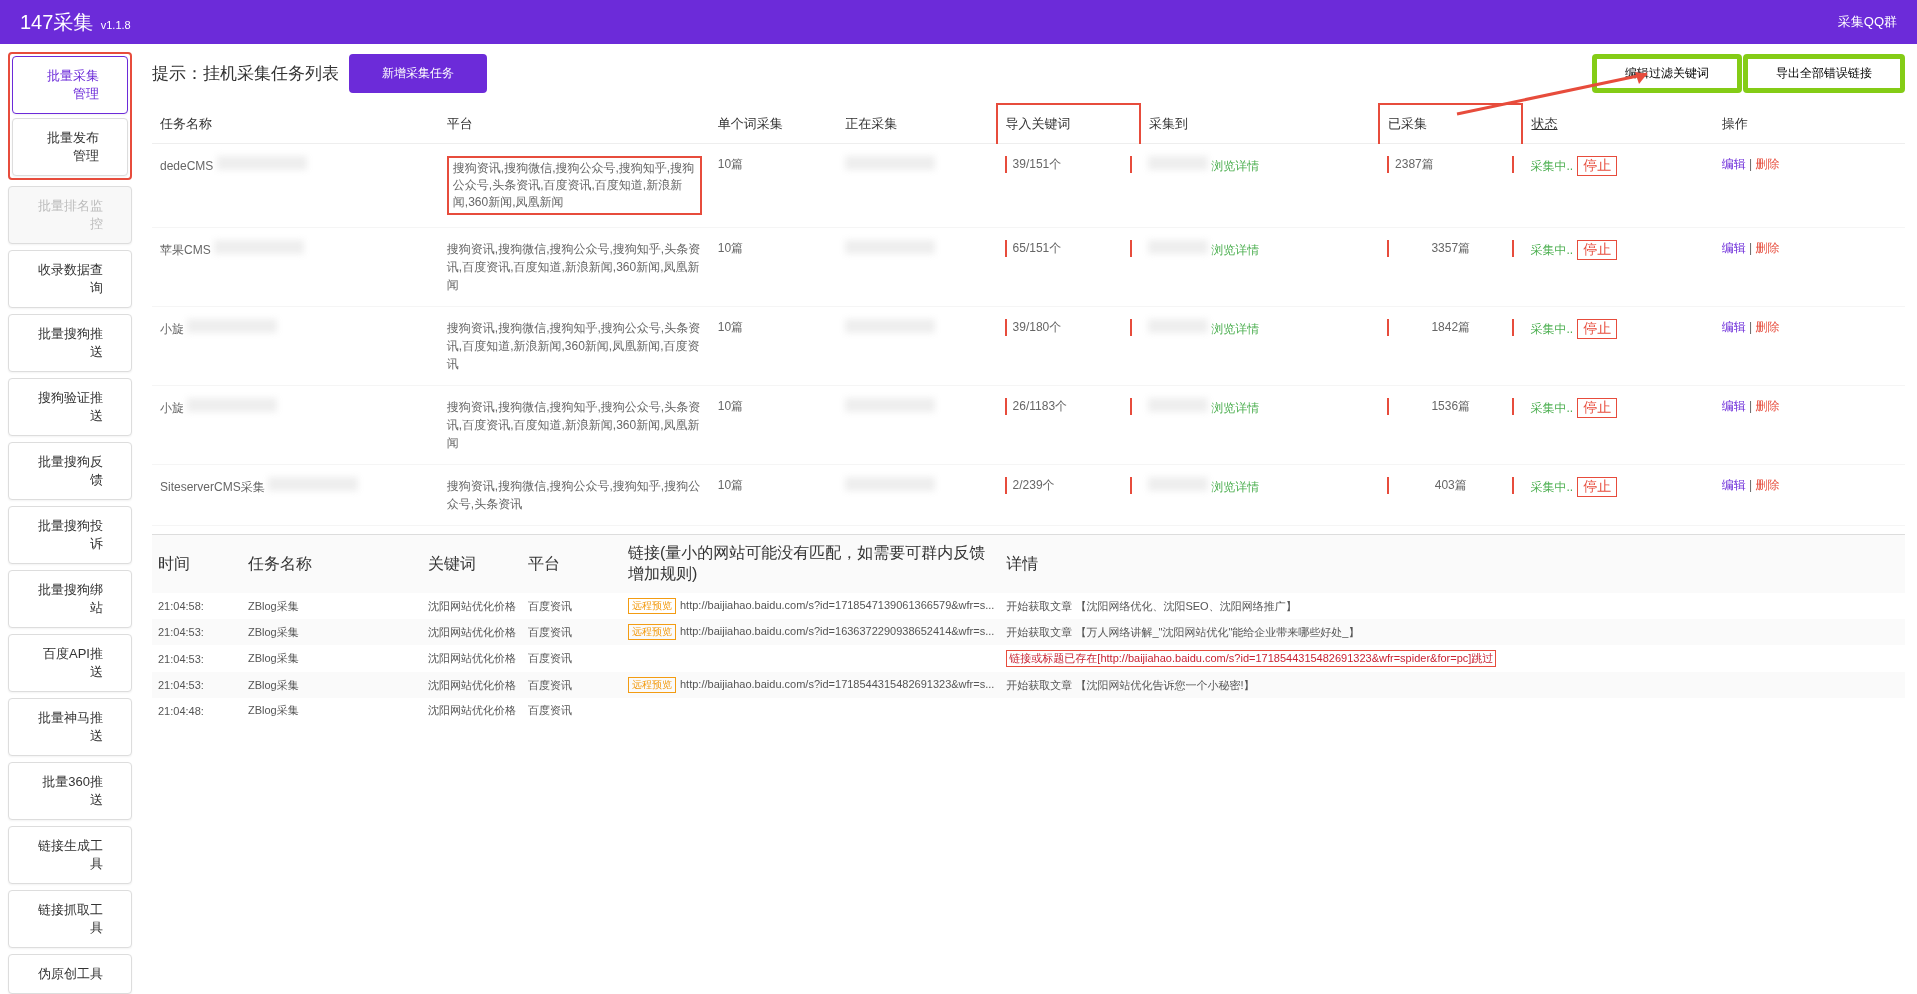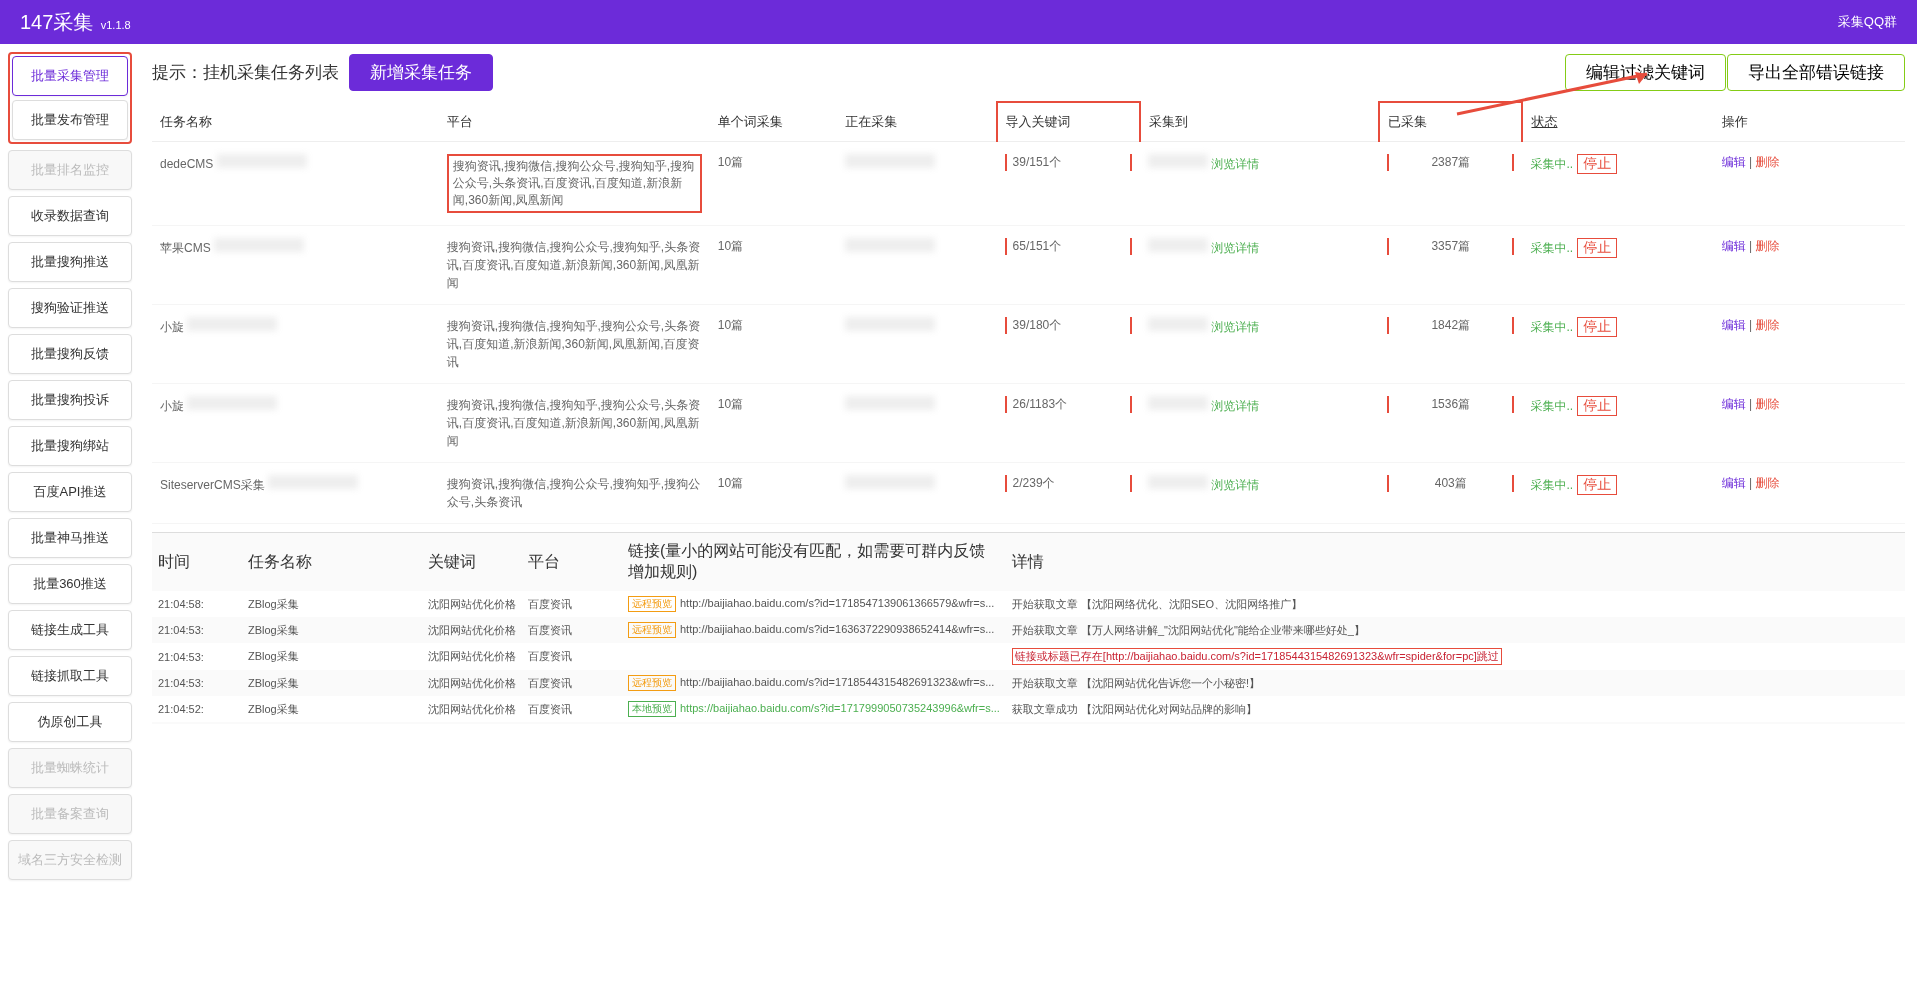--- a/index.html
+++ b/index.html
@@ -5,32 +5,32 @@
 * { margin: 0; padding: 0; box-sizing: border-box; }
 body { font-family: "Microsoft YaHei", Arial, sans-serif; font-size: 12px; background: #fff; color: #333; }
 
 .header { background: #6c2bd9; color: #fff; padding: 0 20px; height: 44px; display: flex; align-items: center; justify-content: space-between; }
 .header-title { font-size: 20px; font-weight: 400; }
 .header-version { font-size: 11px; margin-left: 4px; }
 .header-link { color: #fff; font-size: 13px; cursor: pointer; }
 
 .container { display: flex; }
 .sidebar { width: 140px; padding: 8px; }
-.sidebar-item { display: block; width: 100%; padding: 10px 1px; margin-bottom: 6px; background: #fff; border: 1px solid #ddd; border-radius: 4px; text-align: center; cursor: pointer; font-size: 13px; box-shadow: 0 1px 2px rgba(0,0,0,0.05); }
+.sidebar-item { display: block; width: 100%; padding: 10px 28px; margin-bottom: 6px; background: #fff; border: 1px solid #ddd; border-radius: 4px; text-align: right; cursor: pointer; font-size: 13px; box-shadow: 0 1px 2px rgba(0,0,0,0.05); }
 .sidebar-item.active { color: #6c2bd9; border-color: #6c2bd9; }
 .sidebar-item.disabled { color: #bbb; cursor: not-allowed; background: #f8f8f8; }
 .sidebar-highlight { border: 2px solid #e74c3c; padding: 2px; border-radius: 4px; margin-bottom: 6px; }
 .sidebar-highlight .sidebar-item { margin-bottom: 4px; }
 .sidebar-highlight .sidebar-item:last-child { margin-bottom: 0; }
 
 .main { flex: 1; padding: 10px 12px; position: relative; overflow: hidden; }
 .page-header { display: flex; align-items: center; justify-content: space-between; margin-bottom: 10px; }
 .page-title-wrap { display: flex; align-items: center; gap: 10px; }
 .page-title { font-size: 17px; }
-.btn { padding: 6px 20px; border: 1px solid #84cc16; border-radius: 4px; background: #fff; cursor: pointer; font-size: 17px; }
+.btn { padding: 6px 28px; border: 5px solid #84cc16; border-radius: 4px; background: #fff; cursor: pointer; font-size: 12px; }
 .btn-primary { background: #6c2bd9; color: #fff; border-color: #6c2bd9; }
 .header-actions { display: flex; gap: 1px; }
 
 .table { width: 100%; border-collapse: collapse; table-layout: fixed; }
 .table th { text-align: left; padding: 10px 8px; font-weight: 500; font-size: 13px; border-bottom: 1px solid #eee; }
 .table td { padding: 12px 8px; vertical-align: top; font-size: 12px; color: #666; }
 .table tbody tr { border-bottom: 1px solid #f5f5f5; }
 
 .col-name { width: 180px; }
 .col-platform { width: 170px; }
@@ -149,21 +149,21 @@
       <tbody id="task-body">
           <tr>
             <td><span>dedeCMS</span> <span class="blur blur-wide"></span></td>
             <td><span class="platform-highlight">搜狗资讯,搜狗微信,搜狗公众号,搜狗知乎,搜狗公众号,头条资讯,百度资讯,百度知道,新浪新闻,360新闻,凤凰新闻</span></td>
             <td>10篇</td>
             <td><span class="blur blur-wide"></span></td>
             <td>
               <span class="cell-box">39/151个</span>
             </td>
             <td><span class="blur"></span> <span class="link-green">浏览详情</span></td>
-            <td style="text-align:center">
+            <td style="text-align:left">
               <span class="cell-box">2387篇</span>
             </td>
             <td><span class="status-text">采集中..</span><span class="status-btn">停止</span></td>
             <td><span class="link-purple">编辑</span> | <span class="link-red">删除</span></td>
           </tr>
           <tr>
             <td><span>苹果CMS</span> <span class="blur blur-wide"></span></td>
             <td><span class="platform-text">搜狗资讯,搜狗微信,搜狗公众号,搜狗知乎,头条资讯,百度资讯,百度知道,新浪新闻,360新闻,凤凰新闻</span></td>
             <td>10篇</td>
             <td><span class="blur blur-wide"></span></td>
@@ -265,28 +265,20 @@
               </tr>
               <tr>
                 <td>21:04:53:</td>
                 <td>ZBlog采集</td>
                 <td>沈阳网站优化价格</td>
                 <td>百度资讯</td>
                 <td><span class="tag-remote">远程预览</span><span class="">http://baijiahao.baidu.com/s?id=1718544315482691323&amp;wfr=s...</span></td>
                 <td><span>开始获取文章 【沈阳网站优化告诉您一个小秘密!】</span></td>
               </tr>
               <tr>
-                <td>21:04:52:</td>
-                <td>ZBlog采集</td>
-                <td>沈阳网站优化价格</td>
-                <td>百度资讯</td>
-                <td><span class="tag-local">本地预览</span><span class="url-green">https://baijiahao.baidu.com/s?id=1717999050735243996&amp;wfr=s...</span></td>
-                <td><span>获取文章成功 【沈阳网站优化对网站品牌的影响】</span></td>
-              </tr>
-              <tr>
                 <td>21:04:48:</td>
                 <td>ZBlog采集</td>
                 <td>沈阳网站优化价格</td>
                 <td>百度资讯</td>
                 <td></td>
                 <td></td>
               </tr>
             </tbody>
       </table>
     </div>

